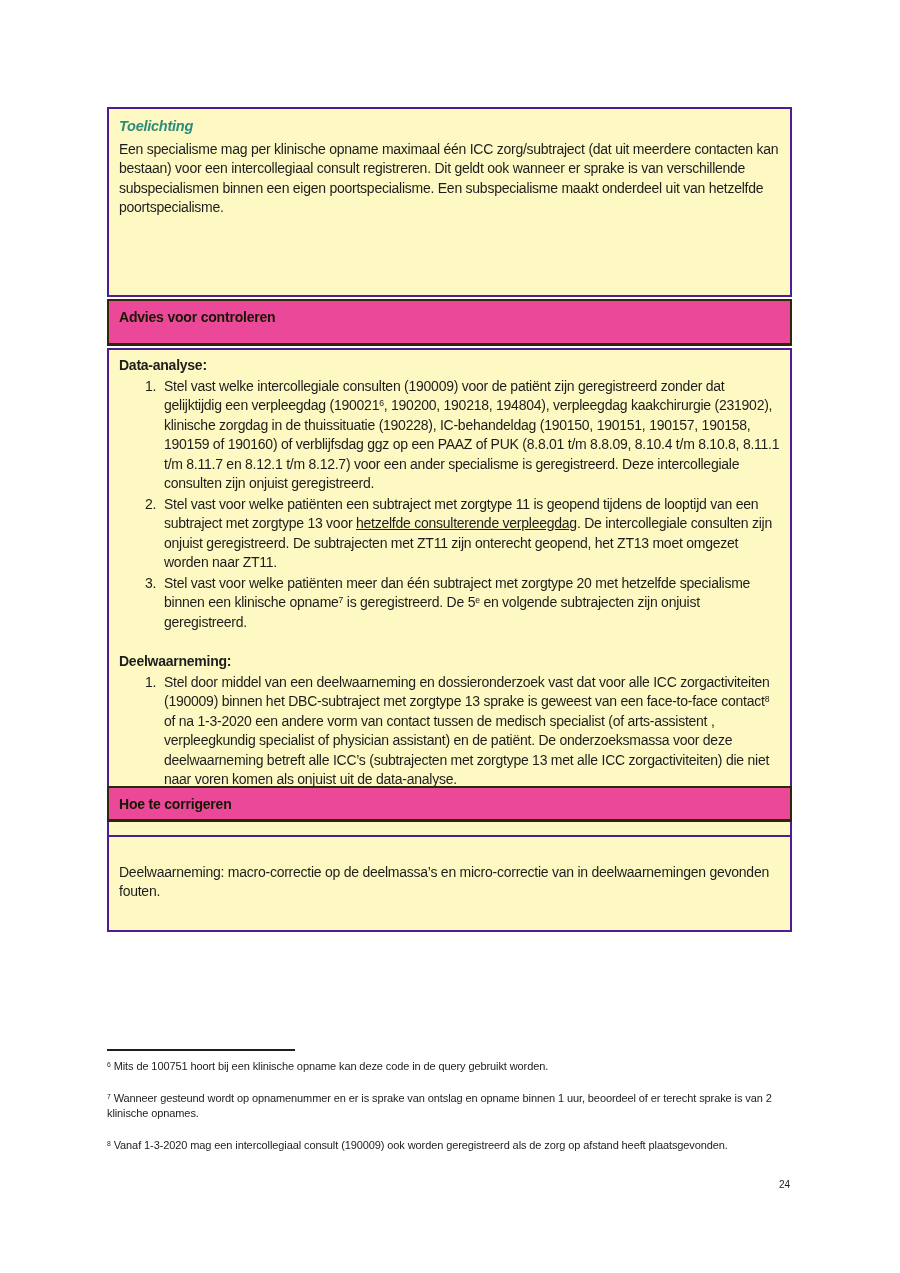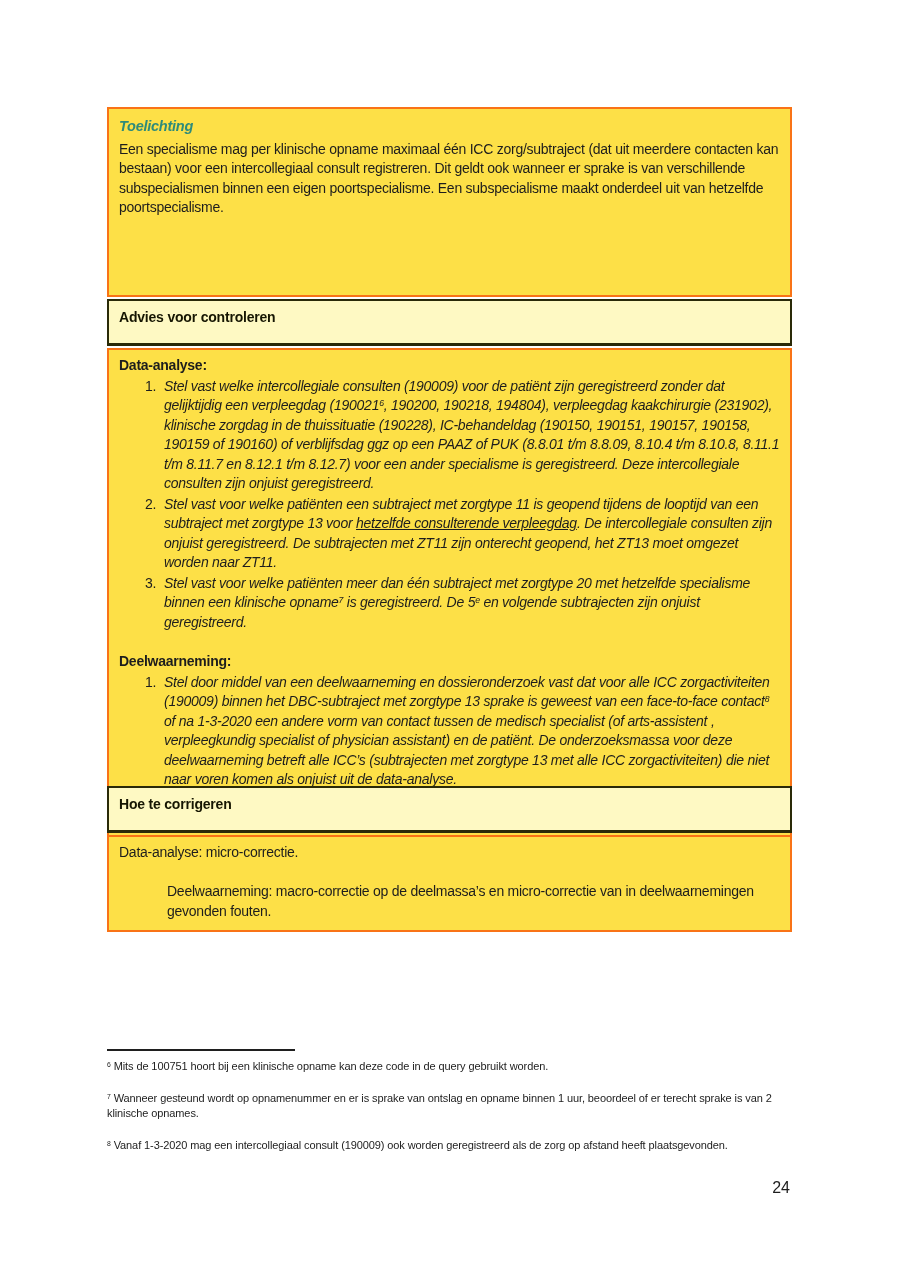--- a/index.html
+++ b/index.html
@@ -8,58 +8,58 @@
     background: #ffffff;
     position: relative;
     font-family: "Liberation Sans", "DejaVu Sans", sans-serif;
     color: #1d1d1d;
     -webkit-font-smoothing: antialiased;
   }
   .abs { position: absolute; box-sizing: border-box; }
 
   .content-box {
     left: 107px; width: 685px;
-    border: 2px solid #f97316;
-    background: #fde047;
+    border: 2px solid #4c1d95;
+    background: #fef9c3;
     padding: 6px 10px;
     font-size: 14px;
     line-height: 19.5px;
     letter-spacing: -0.25px;
   }
   .box-toelichting { top: 107px; height: 190px; }
   .box-advies     { top: 348px; height: 550px; }
   .box-corrigeren { top: 835px; height: 97px; }
 
   .header-bar {
     left: 107px; width: 685px; height: 47px;
-    background: #fef9c3;
+    background: #ec4899;
     border: 2px solid #2a2a08;
     border-bottom-width: 3px;
     padding: 8px 10px;
     font-size: 14px; font-weight: bold; color: #161602;
     letter-spacing: -0.2px;
   }
   .bar-advies { top: 299px; }
-  .bar-corrigeren { top: 786px; height: 47px; }
+  .bar-corrigeren { top: 786px; height: 36px; }
 
   .teal-title {
     color: #2e8b7a;
     font-style: italic;
     font-weight: bold;
     font-size: 14.5px;
     margin: 2px 0 3px 0;
   }
   .para { margin: 0; }
 
   .bold-lead { font-weight: bold; margin: 0; }
 
   ol.plain { list-style: none; margin: 0; padding: 0; }
   ol.plain li { display: flex; margin-top: 1px; }
   .num { flex: 0 0 19px; margin-left: 26px; }
-  .itxt { flex: 1 1 auto; font-style: italic; }
+  .itxt { flex: 1 1 auto; }
 
   .gap-above { margin-top: 20px; }
 
   sup {
     font-size: 0.62em;
     line-height: 0;
     vertical-align: baseline;
     position: relative;
     top: -0.5em;
   }
@@ -70,23 +70,23 @@
     font-size: 11px; line-height: 15px; letter-spacing: -0.1px;
   }
   .fn-rule {
     width: 188px; height: 2px; background: #1f1f1f;
     margin: 0 0 8px 0;
   }
   .fn { margin: 0 0 17px 0; }
 
   .page-number {
     right: 110px; top: 1179px;
-    font-size: 16px;
+    font-size: 10px;
   }
-  .corr-line2 { margin-top: 19.5px; margin-left: 48px; }
+  .corr-line2 { margin-top: 19.5px; }
 </style>
 </head>
 <body>
 
 <div class="abs content-box box-toelichting">
   <div class="teal-title">Toelichting</div>
   <p class="para">Een specialisme mag per klinische opname maximaal één ICC zorg/subtraject (dat uit meerdere contacten kan bestaan) voor een intercollegiaal consult registreren. Dit geldt ook wanneer er sprake is van verschillende subspecialismen binnen een eigen poortspecialisme. Een subspecialisme maakt onderdeel uit van hetzelfde poortspecialisme.</p>
 </div>
 
 <div class="abs header-bar bar-advies">
@@ -117,21 +117,20 @@
       <span class="itxt"><span>Stel door middel van een deelwaarneming en dossieronderzoek vast dat voor alle ICC zorgactiviteiten (190009) binnen het DBC-subtraject met zorgtype 13 sprake is geweest van een face-to-face contact</span><sup>8</sup><span> of na 1-3-2020 een andere vorm van contact tussen de medisch specialist (of arts-assistent , verpleegkundig specialist of physician assistant) en de patiënt. De onderzoeksmassa voor deze deelwaarneming betreft alle ICC’s (subtrajecten met zorgtype 13 met alle ICC zorgactiviteiten) die niet naar voren komen als onjuist uit de data-analyse.</span></span>
     </li>
   </ol>
 </div>
 
 <div class="abs header-bar bar-corrigeren">
   <span>Hoe te corrigeren</span>
 </div>
 
 <div class="abs content-box box-corrigeren">
-  <p class="para">Data-analyse: micro-correctie.</p>
   <p class="para corr-line2">Deelwaarneming: macro-correctie op de deelmassa’s en micro-correctie van in deelwaarnemingen gevonden fouten.</p>
 </div>
 
 <div class="abs footnotes">
   <div class="fn-rule"></div>
   <p class="fn"><sup>6</sup><span> Mits de 100751 hoort bij een klinische opname kan deze code in de query gebruikt worden.</span></p>
   <p class="fn"><sup>7</sup><span> Wanneer gesteund wordt op opnamenummer en er is sprake van ontslag en opname binnen 1 uur, beoordeel of er terecht sprake is van 2 klinische opnames.</span></p>
   <p class="fn"><sup>8</sup><span> Vanaf 1-3-2020 mag een intercollegiaal consult (190009) ook worden geregistreerd als de zorg op afstand heeft plaatsgevonden.</span></p>
 </div>
 

